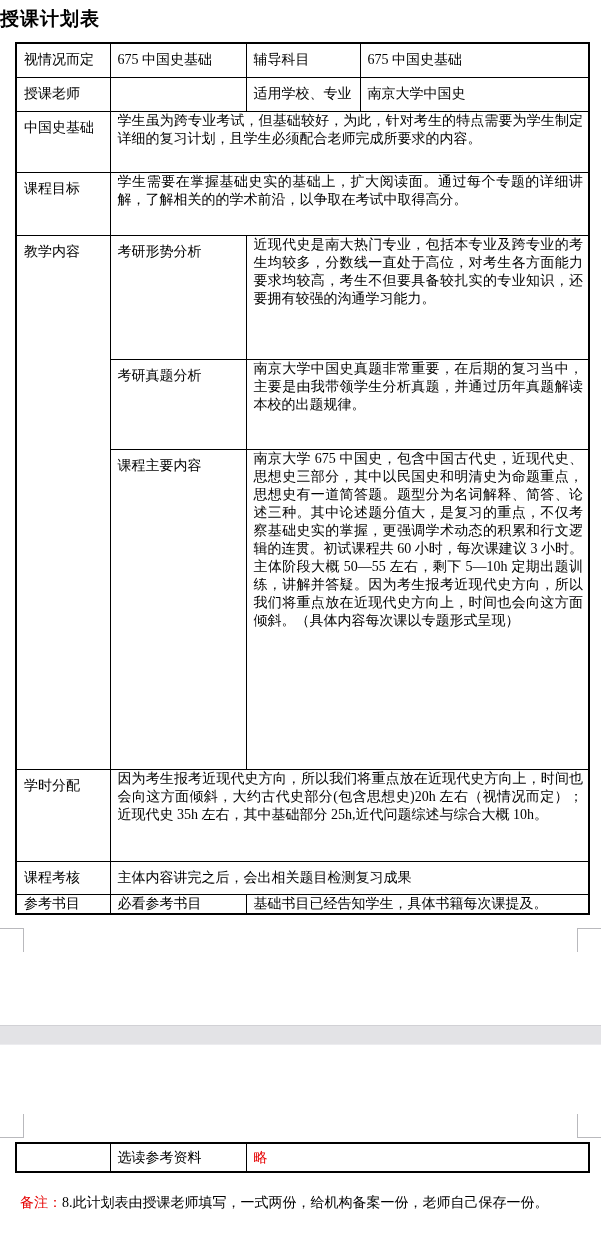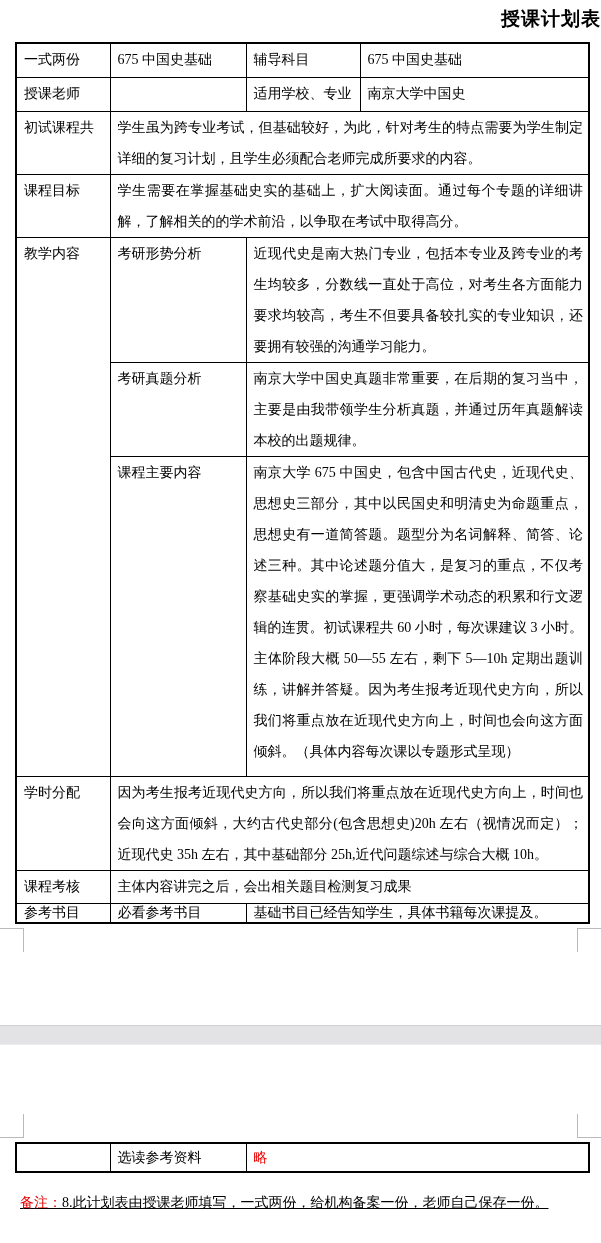--- a/index.html
+++ b/index.html
@@ -1,75 +1,75 @@
 <!DOCTYPE html>
 <html><head>
 <meta charset="utf-8">
 <style>
   html,body{margin:0;padding:0;background:#fff;}
   .screen{
     position:relative;width:601px;height:1243px;background:#ffffff;
     font-family:"Liberation Serif","DejaVu Serif",serif;color:#000;overflow:hidden;
   }
   .doc-title{
-    position:absolute;top:6px;left:0;width:100%;text-align:right;
+    position:absolute;top:6px;left:0;width:100%;text-align:left;
     font-size:19px;font-weight:bold;letter-spacing:1px;
   }
   table{border-collapse:collapse;table-layout:fixed;position:absolute;background:#fff;}
   .doc-table{border:2px solid #000;}
   .t1{left:15px;top:42px;width:573px;}
   .t2{left:15px;top:1142px;width:573px;}
   td{
     border:1px solid #000;font-size:14px;color:#000;
     padding:0 5px 0 7px;vertical-align:middle;word-break:break-all;
   }
   td.top{vertical-align:top;line-height:31px;}
-  td.ml{vertical-align:top;line-height:31px;text-align:justify;}
+  td.ml{vertical-align:top;line-height:18px;text-align:justify;}
   .red{color:#e60000;}
   .page-gap{
     position:absolute;left:0;top:1025px;width:601px;height:18px;
     background:#e3e3e6;border-top:1px solid #d1d1d5;border-bottom:1px solid #ececef;
   }
   .mark{position:absolute;background:#b9b9bd;}
   .notes{
     position:absolute;left:20px;top:1191px;font-size:14px;line-height:24px;
-    display:flex;align-items:flex-start;white-space:nowrap;text-decoration:underline;
+    display:flex;align-items:flex-start;white-space:nowrap;
   }
   .notes-label{color:#e60000;flex:0 0 auto;}
   .note-line{display:block;}
 </style>
 </head>
 <body>
 
 <div class="screen">
 
   <div class="doc-title">授课计划表</div>
 
   <table class="doc-table t1">
     <colgroup>
       <col style="width:94px">
         <col style="width:136px">
         <col style="width:114px">
         <col style="width:229px">
     </colgroup>
     <tbody>
       <tr style="height:34px">
-        <td>一式两份</td>
+        <td>视情况而定</td>
         <td>675 中国史基础</td>
         <td>辅导科目</td>
         <td>675 中国史基础</td>
       </tr>
       <tr style="height:34px">
         <td>授课老师</td>
         <td></td>
         <td>适用学校、专业</td>
         <td>南京大学中国史</td>
       </tr>
       <tr style="height:61px">
-        <td class="top">初试课程共</td>
+        <td class="top">中国史基础</td>
         <td class="ml" colspan="3">学生虽为跨专业考试，但基础较好，为此，针对考生的特点需要为学生制定详细的复习计划，且学生必须配合老师完成所要求的内容。</td>
       </tr>
       <tr style="height:63px">
         <td class="top">课程目标</td>
         <td class="ml" colspan="3">学生需要在掌握基础史实的基础上，扩大阅读面。通过每个专题的详细讲解，了解相关的的学术前沿，以争取在考试中取得高分。</td>
       </tr>
       <tr style="height:124px">
         <td class="top" rowspan="3">教学内容</td>
         <td class="top">考研形势分析</td>
         <td class="ml" colspan="2">近现代史是南大热门专业，包括本专业及跨专业的考生均较多，分数线一直处于高位，对考生各方面能力要求均较高，考生不但要具备较扎实的专业知识，还要拥有较强的沟通学习能力。</td>

